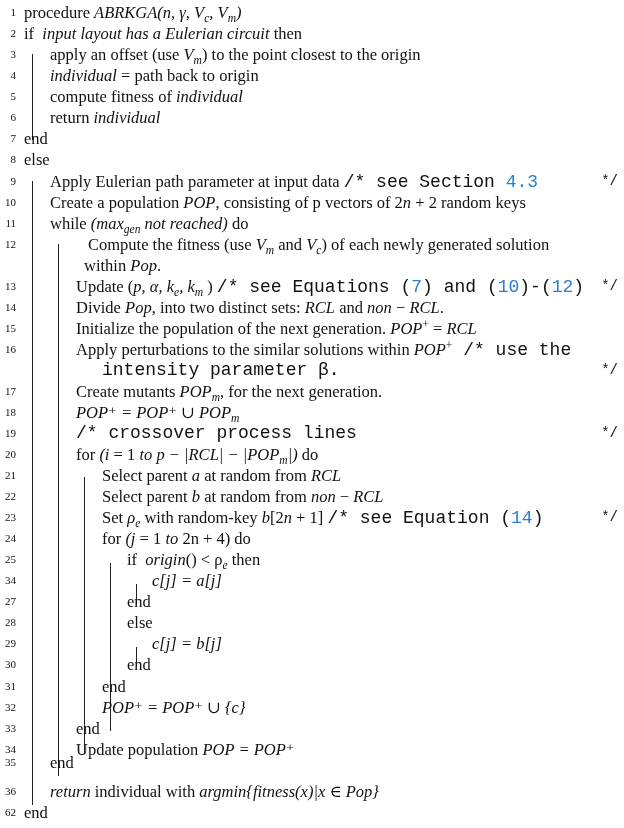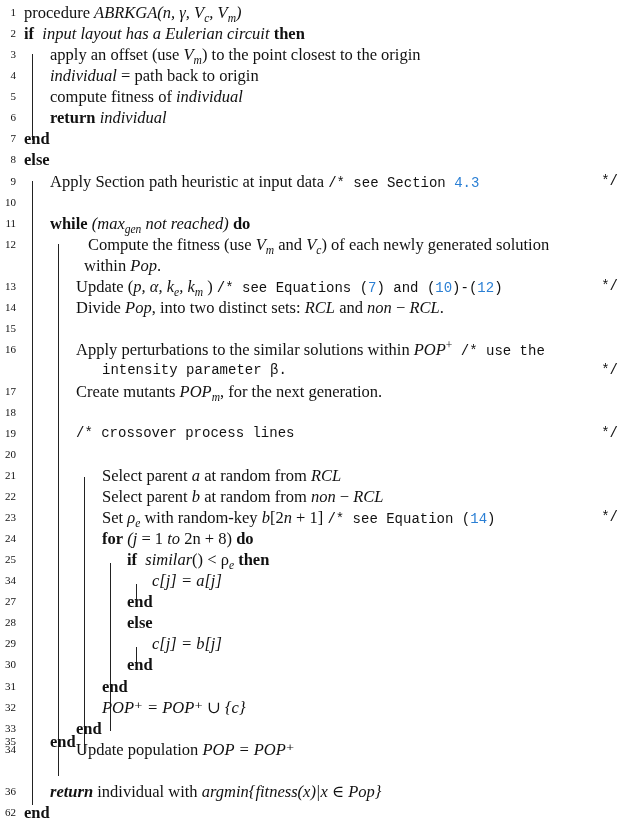--- a/index.html
+++ b/index.html
@@ -2,24 +2,24 @@
 <html><head>
 <meta charset="utf-8">
 <style>
   html,body{margin:0;padding:0;background:#fff;}
   body{width:624px;height:828px;position:relative;overflow:hidden;
        font-family:"Liberation Serif","DejaVu Serif",serif;color:#111;}
   .ln{position:absolute;left:0;width:624px;height:21px;font-size:16.5px;line-height:21px;white-space:nowrap;}
   .num{position:absolute;left:0;width:16px;text-align:right;font-size:11px;line-height:21px;}
   .txt{position:absolute;top:0;}
   .cmt{position:absolute;right:6px;top:0;font-family:"Liberation Mono","DejaVu Sans Mono",monospace;font-size:14px;}
-  .mono{font-family:"Liberation Mono","DejaVu Sans Mono",monospace;font-size:14px;}
+  .mono{font-family:"Liberation Mono","DejaVu Sans Mono",monospace;font-size:18px;}
   .ref{color:#2a7fd4;}
   i{font-style:italic;}
-  b{font-weight:bold;}
+  b{font-weight:normal;}
   .bar{position:absolute;width:1px;background:#222;}
   sub,sup{font-size:70%;line-height:0;}
 </style>
 </head>
 <body>
 
 <div>
 
 <div class="bar" style="left:32px;top:54px;height:86px;"></div>
 <div class="bar" style="left:32px;top:181px;height:624px;"></div>
@@ -64,26 +64,27 @@
   <span class="txt" style="left:24px"><b>end</b></span>
 </div>
 
 <div class="ln" style="top:149px">
   <span class="num">8</span>
   <span class="txt" style="left:24px"><b>else</b></span>
 </div>
 
 <div class="ln" style="top:171px">
   <span class="num">9</span>
-  <span class="txt" style="left:50px"><span>Apply Section path heuristic at input data </span><span class="mono">/* see Section </span><span class="mono ref">4.3</span></span>
+  <span class="txt" style="left:50px"><span>Apply Eulerian path parameter at input data </span><span class="mono">/* see Section </span><span class="mono ref">4.3</span></span>
   <span class="cmt">*/</span>
 </div>
 
 <div class="ln" style="top:192px">
   <span class="num">10</span>
+  <span class="txt" style="left:50px"><span>Create a population </span><i>POP</i><span>, consisting of p vectors of 2</span><i>n</i><span> + 2 random keys</span></span>
 </div>
 
 <div class="ln" style="top:213px">
   <span class="num">11</span>
   <span class="txt" style="left:50px"><b>while</b> <i>(max</i><sub><i>gen</i></sub><i> not reached)</i> <b>do</b></span>
 </div>
 
 <div class="ln" style="top:234px">
   <span class="num">12</span>
   <span class="txt" style="left:88px"><span>Compute the fitness (use </span><i>V</i><sub><i>m</i></sub><span> and </span><i>V</i><sub><i>c</i></sub><span>) of each newly generated solution</span></span>
@@ -98,74 +99,77 @@
   <span class="cmt">*/</span>
 </div>
 
 <div class="ln" style="top:297px">
   <span class="num">14</span>
   <span class="txt" style="left:76px"><span>Divide </span><i>Pop</i><span>, into two distinct sets: </span><i>RCL</i><span> and </span><i>non</i><span> − </span><i>RCL</i>.</span>
 </div>
 
 <div class="ln" style="top:318px">
   <span class="num">15</span>
+  <span class="txt" style="left:76px"><span>Initialize the population of the next generation. </span><i>POP</i><sup>+</sup><span> = </span><i>RCL</i></span>
 </div>
 
 <div class="ln" style="top:339px">
   <span class="num">16</span>
   <span class="txt" style="left:76px"><span>Apply perturbations to the similar solutions within </span><i>POP</i><sup>+</sup><span class="mono"> /* use the</span></span>
 </div>
 <div class="ln" style="top:360px">
   <span class="txt mono" style="left:102px">intensity parameter β.</span>
   <span class="cmt">*/</span>
 </div>
 
 <div class="ln" style="top:381px">
   <span class="num">17</span>
   <span class="txt" style="left:76px"><span>Create mutants </span><i>POP</i><sub><i>m</i></sub><span>, for the next generation.</span></span>
 </div>
 
 <div class="ln" style="top:402px">
   <span class="num">18</span>
+  <span class="txt" style="left:76px"><i>POP⁺ = POP⁺ ∪ POP</i><sub><i>m</i></sub></span>
 </div>
 
 <div class="ln" style="top:423px">
   <span class="num">19</span>
   <span class="txt mono" style="left:76px">/* crossover process lines</span>
   <span class="cmt">*/</span>
 </div>
 
 <div class="ln" style="top:444px">
   <span class="num">20</span>
+  <span class="txt" style="left:76px"><b>for</b> <i>(i</i><span> = 1 </span><i>to</i><i> p − |RCL| − |POP</i><sub><i>m</i></sub><i>|)</i> <b>do</b></span>
 </div>
 
 <div class="ln" style="top:465px">
   <span class="num">21</span>
   <span class="txt" style="left:102px"><span>Select parent </span><i>a</i><span> at random from </span><i>RCL</i></span>
 </div>
 
 <div class="ln" style="top:486px">
   <span class="num">22</span>
   <span class="txt" style="left:102px"><span>Select parent </span><i>b</i><span> at random from </span><i>non</i><span> − </span><i>RCL</i></span>
 </div>
 
 <div class="ln" style="top:507px">
   <span class="num">23</span>
   <span class="txt" style="left:102px"><span>Set </span><i>ρ</i><sub><i>e</i></sub><span> with random-key </span><i>b</i><span>[2</span><i>n</i><span> + 1] </span><span class="mono">/* see Equation (</span><span class="mono ref">14</span><span class="mono">)</span></span>
   <span class="cmt">*/</span>
 </div>
 
 <div class="ln" style="top:528px">
   <span class="num">24</span>
-  <span class="txt" style="left:102px"><b>for</b> <i>(j</i><span> = 1 </span><i>to</i><span> 2n + 8)</span> <b>do</b></span>
+  <span class="txt" style="left:102px"><b>for</b> <i>(j</i><span> = 1 </span><i>to</i><span> 2n + 4)</span> <b>do</b></span>
 </div>
 
 <div class="ln" style="top:549px">
   <span class="num">25</span>
-  <span class="txt" style="left:127px"><b>if</b>&nbsp; <i>similar</i><span>() &lt; ρ</span><sub><i>e</i></sub> <b>then</b></span>
+  <span class="txt" style="left:127px"><b>if</b>&nbsp; <i>origin</i><span>() &lt; ρ</span><sub><i>e</i></sub> <b>then</b></span>
 </div>
 
 <div class="ln" style="top:570px">
   <span class="num">34</span>
   <span class="txt" style="left:152px"><i>c[j] = a[j]</i></span>
 </div>
 
 <div class="ln" style="top:591px">
   <span class="num">27</span>
   <span class="txt" style="left:127px"><b>end</b></span>
@@ -199,21 +203,21 @@
 <div class="ln" style="top:718px">
   <span class="num">33</span>
   <span class="txt" style="left:76px"><b>end</b></span>
 </div>
 
 <div class="ln" style="top:739px">
   <span class="num">34</span>
   <span class="txt" style="left:76px"><span>Update population </span><i>POP = POP⁺</i></span>
 </div>
 
-<div class="ln" style="top:731px">
+<div class="ln" style="top:752px">
   <span class="num">35</span>
   <span class="txt" style="left:50px"><b>end</b></span>
 </div>
 
 <div class="ln" style="top:781px">
   <span class="num">36</span>
   <span class="txt" style="left:50px"><b><i>return</i></b><span> individual with </span><i>argmin{fitness(x)|x ∈ Pop}</i></span>
 </div>
 
 <div class="ln" style="top:802px">

